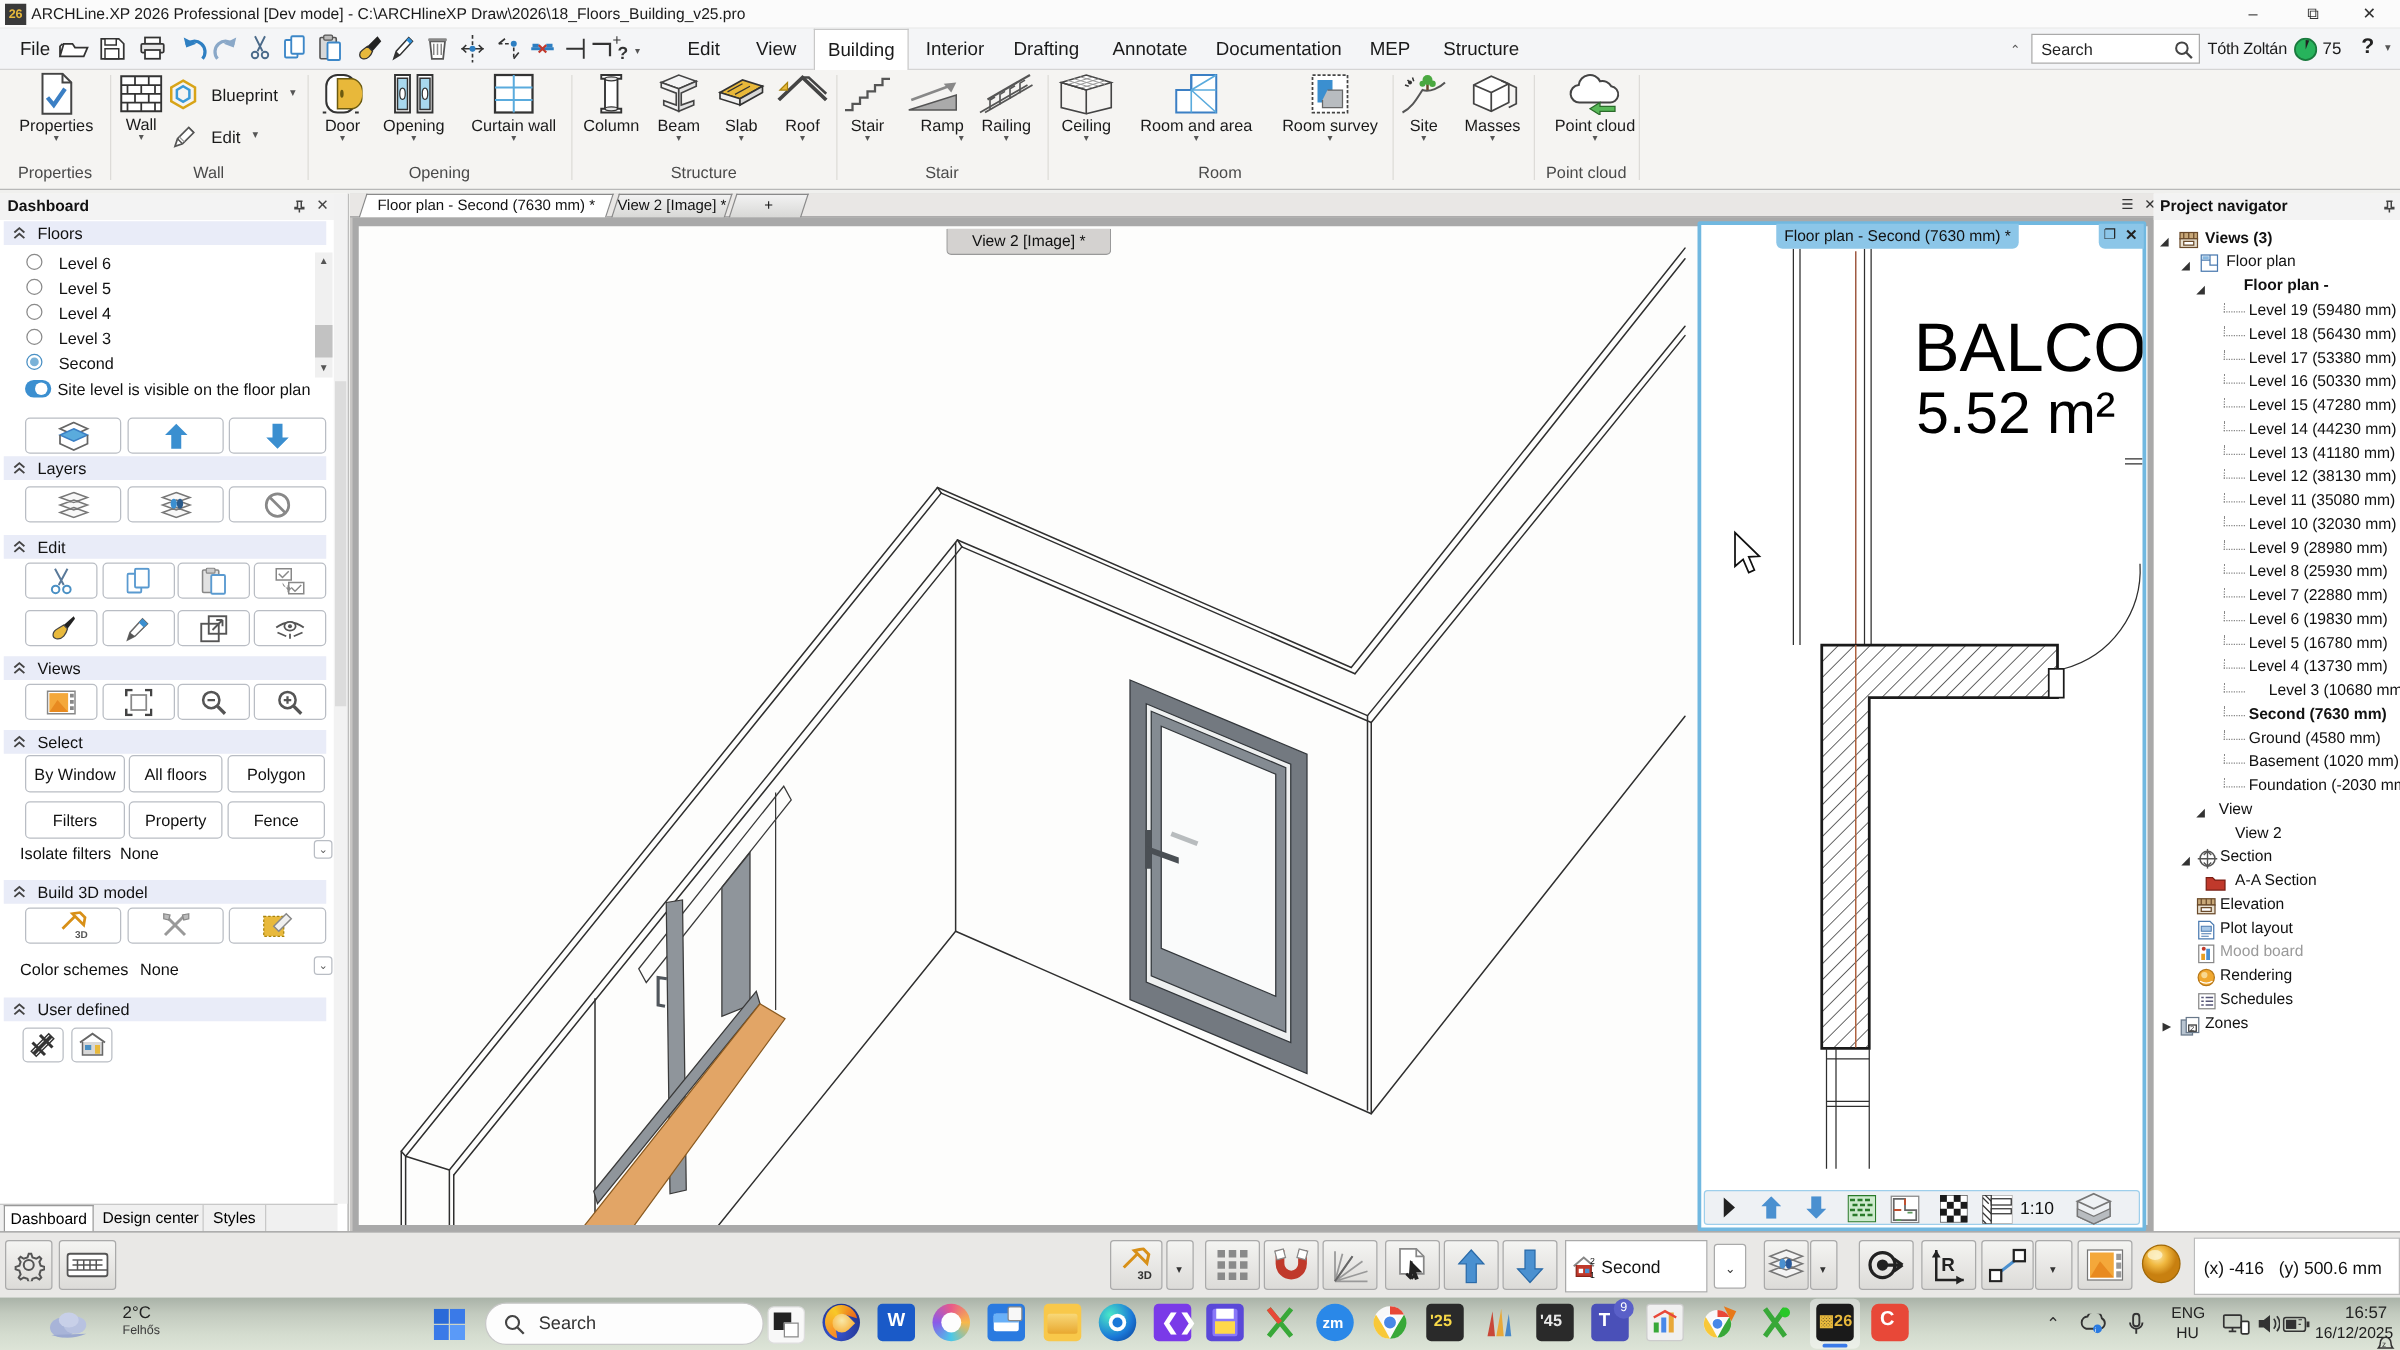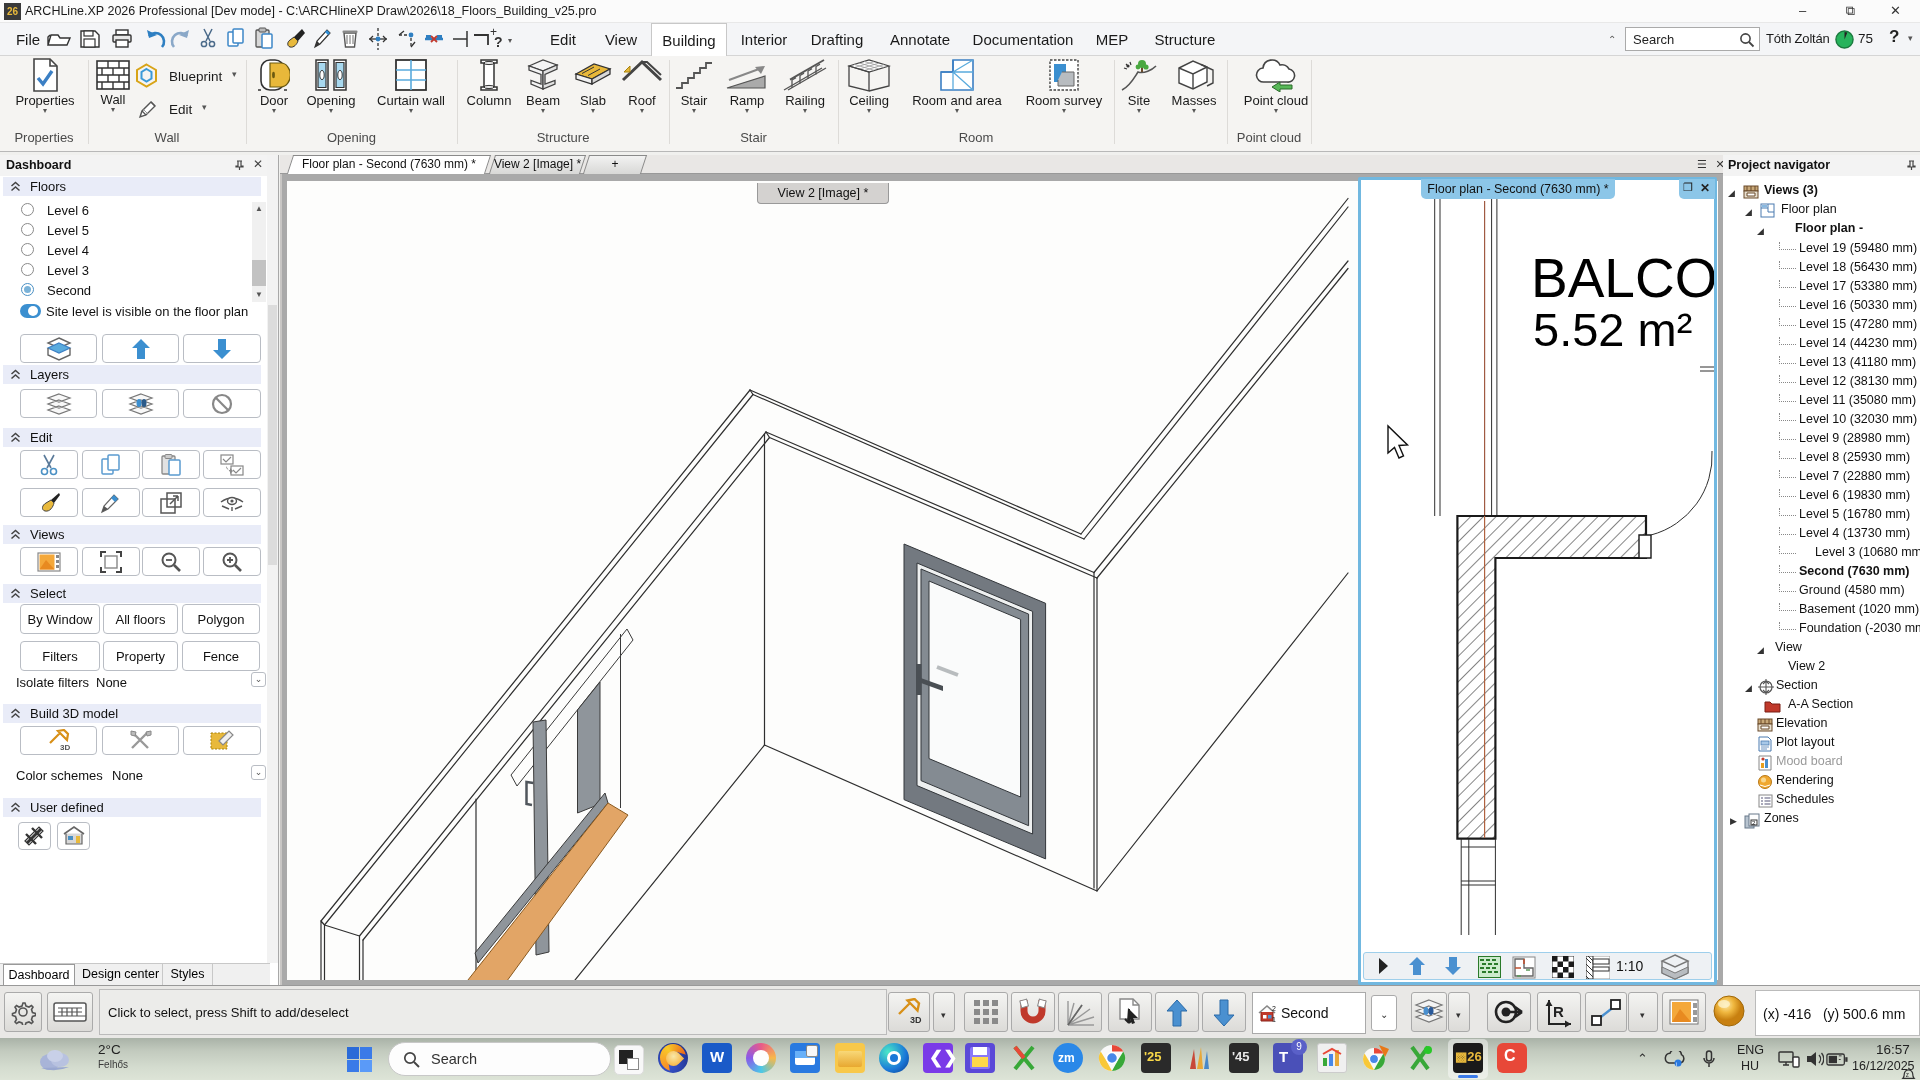--- a/index.html
+++ b/index.html
@@ -314,21 +314,21 @@
         <div class="drop">▾</div>
     </div>
 
     <div class="ritem" style="left:672px;width:44px;">
       <svg width="40" height="34" viewBox="0 0 40 34" style="margin:0 auto;">
           <path d="M2 30 h6 v-5 h6 v-5 h6 v-5 h6 v-5 h6 v-5 h6" fill="none" stroke="#555" stroke-width="1.8"></path>
         </svg>
       <div class="lbl">Stair</div>
         <div class="drop">▾</div>
     </div>
-    <div class="ritem" style="left:723px;width:48px;">
+    <div class="ritem" style="left:723px;width:48px;text-align:right;">
       <svg width="44" height="34" viewBox="0 0 44 34" style="margin:0 auto;">
           <path d="M2 30 L40 18 L40 30 Z" fill="#aaa" stroke="#555" stroke-width="1.2"></path>
           <path d="M4 22 L34 11" stroke="#888" stroke-width="2"></path>
           <path d="M40 8 L30 9 L36 16 Z" fill="#888"></path>
         </svg>
       <div class="lbl">Ramp</div>
         <div class="drop">▾</div>
     </div>
     <div class="ritem" style="left:778px;width:54px;">
       <svg width="46" height="34" viewBox="0 0 46 34" style="margin:0 auto;">
@@ -933,21 +933,20 @@
           <path d="M13 4 l2 0 1 3 3 1 2.5 -1.5 1.5 1.5 -1.5 2.5 1 3 3 1 0 2 -3 1 -1 3 1.5 2.5 -1.5 1.5 -2.5 -1.5 -3 1 -1 3 -2 0 -1 -3 -3 -1 -2.5 1.5 -1.5 -1.5 1.5 -2.5 -1 -3 -3 -1 0 -2 3 -1 1 -3 -1.5 -2.5 1.5 -1.5 2.5 1.5 3 -1 z" fill="none" stroke="#555" stroke-width="1.6"></path>
           <circle cx="13" cy="13" r="4" fill="none" stroke="#555" stroke-width="1.6"></circle>
         </svg>
     </div>
     <div class="sbtn" style="left:47px;width:46px;">
       <svg width="34" height="24" viewBox="0 0 34 24" style="margin:7px auto;">
           <rect x="1" y="3" width="32" height="18" rx="2" fill="#fff" stroke="#555" stroke-width="1.5"></rect>
           <path d="M5 8 h24 M5 12 h24 M9 8 v8 M14 8 v8 M19 8 v8 M24 8 v8 M1 16 h32" stroke="#555" stroke-width="1.2" fill="none"></path>
         </svg>
     </div>
-    <div id="sb-text">Click to select, press Shift to add/deselect</div>
     <div class="sbtn" style="left:888px;width:42px;">
       <svg width="30" height="28" viewBox="0 0 30 28" style="margin:5px auto;">
           <path d="M5 16 L16 5 M16 5 l-2.5 -2.5 7 -1.5 4.5 4.5 -1.5 7 -2.5 -2.5 M16 5 l5 5" stroke="#d89018" stroke-width="2.4" fill="none"></path>
           <text x="16" y="25" font-size="9" fill="#333" font-weight="bold">3D</text>
         </svg>
     </div>
     <div class="sbtn" style="left:933px;width:22px;">
       <div class="abs" style="left:7px;top:17px;font-size:9px;color:#333;">▾</div>
     </div>
     <div class="sbtn" style="left:964px;width:44px;">

